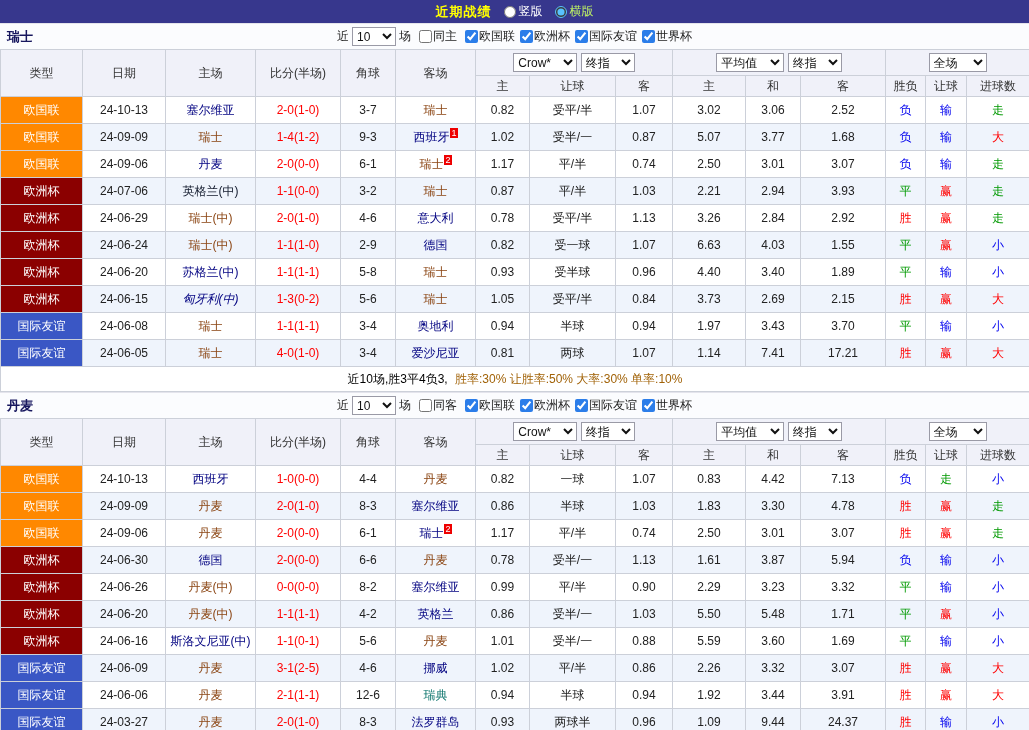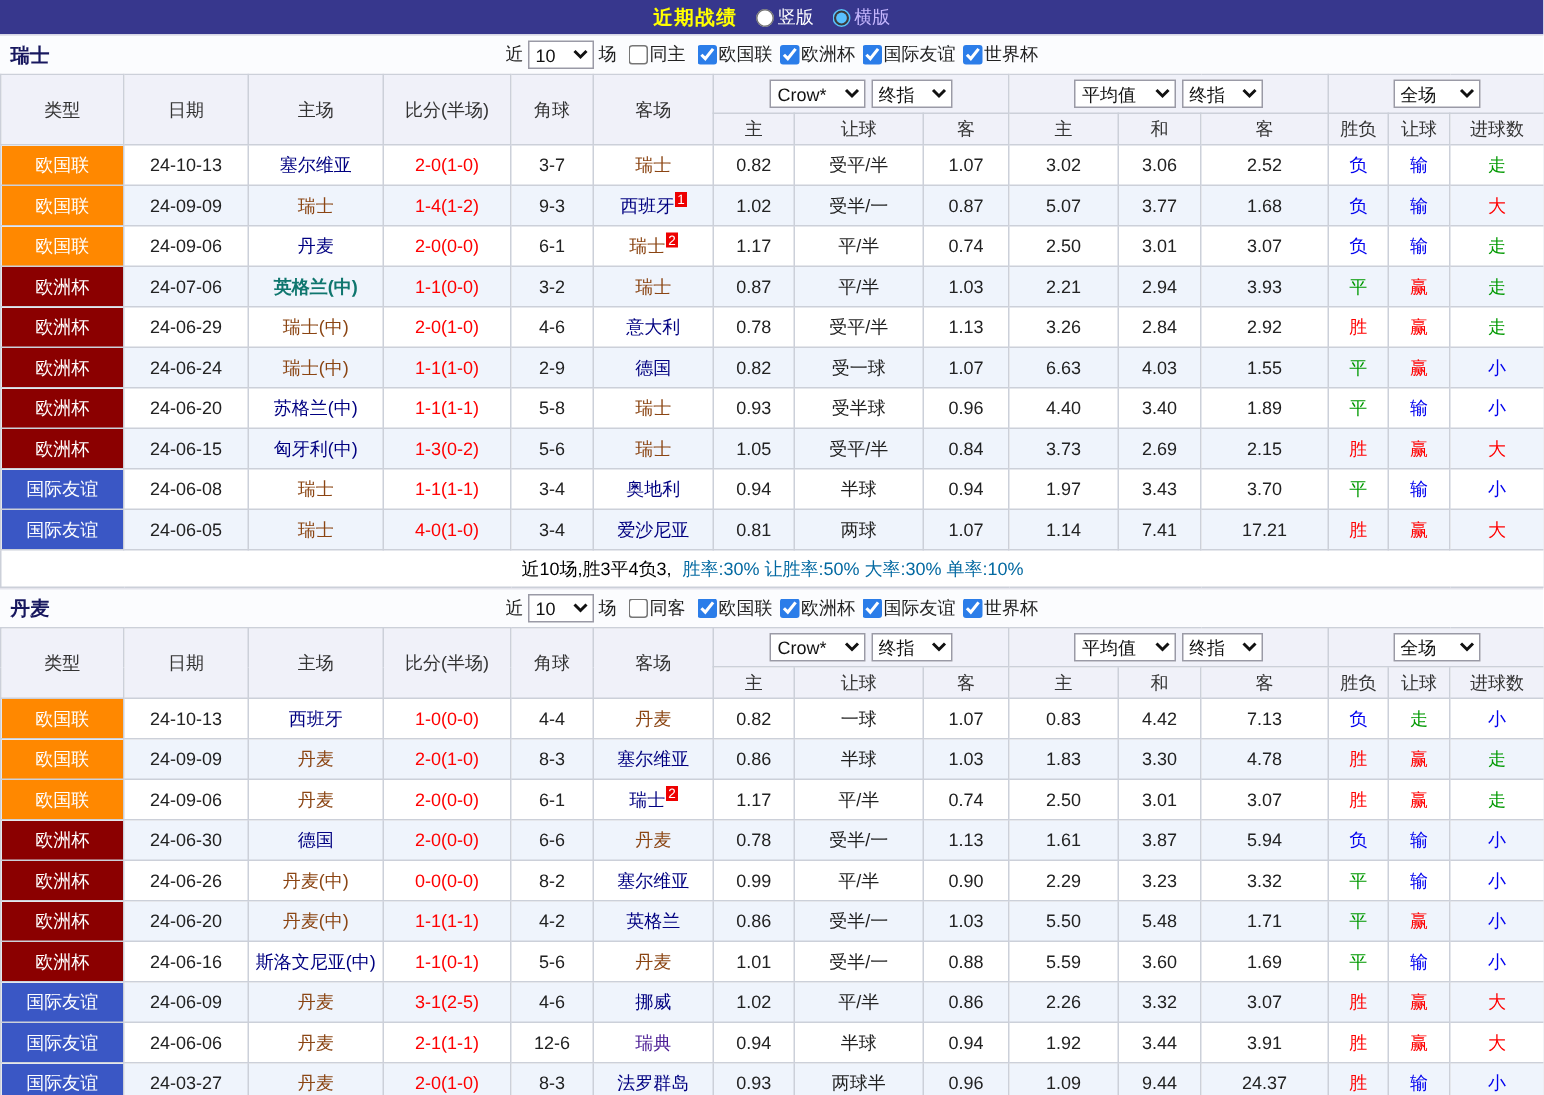--- a/index.html
+++ b/index.html
@@ -2,21 +2,21 @@
 <html><head>
 <meta charset="utf-8">
 <style>
   html,body{margin:0;padding:0}
   body{width:1029px;font-family:"Liberation Sans","DejaVu Sans",sans-serif;font-size:12px;color:#222;background:#fff}
 
   .topbar{height:23px;background:#37378d;display:flex;align-items:center;justify-content:center;gap:12px}
   .topbar .title{color:#ffff00;font-weight:bold;font-size:13px;letter-spacing:1px}
   .topbar label{display:inline-flex;align-items:center;gap:3px;color:#fff;cursor:pointer}
   .topbar input{margin:0;width:12px;height:12px;accent-color:#59c1ff}
-  .radio-h span{color:#c4b5fd}
+  .radio-h span{color:#bef264}
 
   .filterbar{position:relative;height:25px;display:flex;align-items:center;justify-content:center;background:#fbfcfe;border-top:1px solid #e4e4ec}
   .team-name{position:absolute;left:7px;font-weight:bold;font-size:13px;color:#17175e}
   .filters{display:flex;align-items:center;gap:3px}
   .filters .cb{display:inline-flex;align-items:center;gap:1px;margin-left:5px;cursor:pointer}
   .filters input[type=checkbox]{width:13px;height:13px;margin:0;accent-color:#2b7de9}
 
   select{font-size:12px;font-family:inherit;height:19px;border:1px solid #9a9aa6;background:#fff;color:#111}
   .count-select{width:44px}
   .src-select{width:64px}
@@ -29,21 +29,21 @@
   .matches thead th{background:#f0f1f9;font-weight:normal;color:#333}
   .matches thead tr:first-child th{height:25px}
   .matches thead tr + tr th{height:20px}
   .matches tbody td{height:26px}
   .matches tbody tr:nth-child(even) td{background:#eff4fc}
   .type-cell{color:#fff}
   .score-cell{color:#ff0000}
   .team-cell .tname{cursor:pointer}
   sup.rank{background:#ee0000;color:#fff;font-size:9px;line-height:10px;padding:0 1px;margin-left:1px;vertical-align:super}
   .summary-row td{height:24px;background:#fff;color:#000}
-  .sum-red{color:#0369a1;margin-left:4px}
+  .sum-red{color:#a16207;margin-left:4px}
 </style>
 </head>
 <body>
 
 <div class="topbar">
   <span class="title">近期战绩</span>
   <label class="radio-v">
     <input type="radio" name="layout" id="radio-vertical" style="">
     <span>竖版</span>
   </label>
@@ -181,21 +181,21 @@
     <td class="num">3.01</td>
     <td class="num">3.07</td>
     <td class="res" style="color: rgb(0, 0, 238);">负</td>
     <td class="res" style="color: rgb(0, 0, 238);">输</td>
     <td class="res" style="color: rgb(0, 153, 0);">走</td>
   </tr>
 
   <tr class="match-row">
     <td class="type-cell" style="background: rgb(139, 0, 0);">欧洲杯</td>
     <td class="date-cell">24-07-06</td>
-    <td class="team-cell"><span class="tname" style="color: #0f766e; font-weight: bold;">英格兰(中)</span></td>
+    <td class="team-cell"><span class="tname" style="color: #0f172a;">英格兰(中)</span></td>
     <td class="score-cell">1-1(0-0)</td>
     <td class="corner-cell">3-2</td>
     <td class="team-cell"><span class="tname" style="color: rgb(139, 69, 19);">瑞士</span></td>
     <td class="num">0.87</td>
     <td class="line">平/半</td>
     <td class="num">1.03</td>
     <td class="num">2.21</td>
     <td class="num">2.94</td>
     <td class="num">3.93</td>
     <td class="res" style="color: rgb(0, 153, 0);">平</td>
@@ -253,21 +253,21 @@
     <td class="num">3.40</td>
     <td class="num">1.89</td>
     <td class="res" style="color: rgb(0, 153, 0);">平</td>
     <td class="res" style="color: rgb(0, 0, 238);">输</td>
     <td class="res" style="color: rgb(0, 0, 238);">小</td>
   </tr>
 
   <tr class="match-row">
     <td class="type-cell" style="background: rgb(139, 0, 0);">欧洲杯</td>
     <td class="date-cell">24-06-15</td>
-    <td class="team-cell"><span class="tname" style="color: rgb(0, 0, 128);">匈牙利(中)</span></td>
+    <td class="team-cell"><span class="tname" style="color: rgb(0, 0, 128); font-style: italic;">匈牙利(中)</span></td>
     <td class="score-cell">1-3(0-2)</td>
     <td class="corner-cell">5-6</td>
     <td class="team-cell"><span class="tname" style="color: rgb(139, 69, 19);">瑞士</span></td>
     <td class="num">1.05</td>
     <td class="line">受平/半</td>
     <td class="num">0.84</td>
     <td class="num">3.73</td>
     <td class="num">2.69</td>
     <td class="num">2.15</td>
     <td class="res" style="color: rgb(255, 0, 0);">胜</td>
@@ -542,21 +542,21 @@
     <td class="res" style="color: rgb(255, 0, 0);">赢</td>
     <td class="res" style="color: rgb(255, 0, 0);">大</td>
   </tr>
 
   <tr class="match-row">
     <td class="type-cell" style="background: rgb(58, 87, 197);">国际友谊</td>
     <td class="date-cell">24-06-06</td>
     <td class="team-cell"><span class="tname" style="color: rgb(139, 69, 19);">丹麦</span></td>
     <td class="score-cell">2-1(1-1)</td>
     <td class="corner-cell">12-6</td>
-    <td class="team-cell"><span class="tname" style="color: #4c1d95;">瑞典</span></td>
+    <td class="team-cell"><span class="tname" style="color: #0f766e;">瑞典</span></td>
     <td class="num">0.94</td>
     <td class="line">半球</td>
     <td class="num">0.94</td>
     <td class="num">1.92</td>
     <td class="num">3.44</td>
     <td class="num">3.91</td>
     <td class="res" style="color: rgb(255, 0, 0);">胜</td>
     <td class="res" style="color: rgb(255, 0, 0);">赢</td>
     <td class="res" style="color: rgb(255, 0, 0);">大</td>
   </tr>

